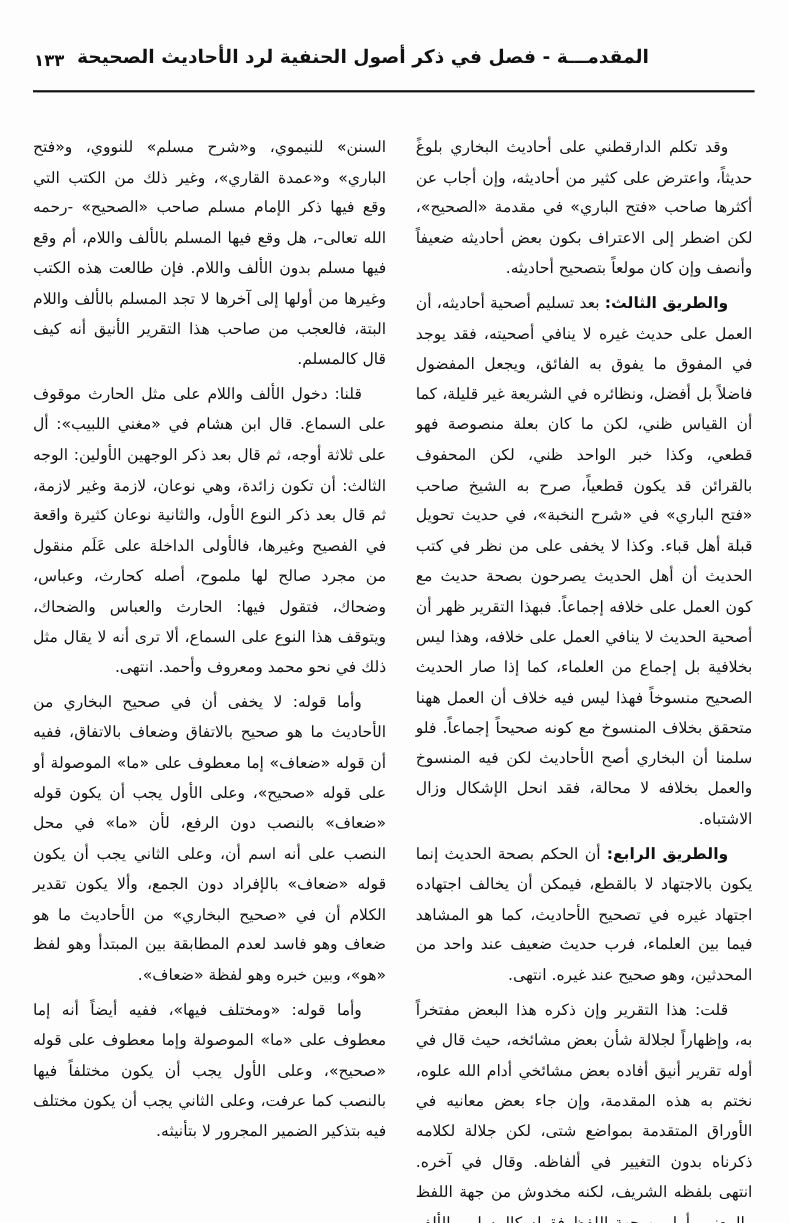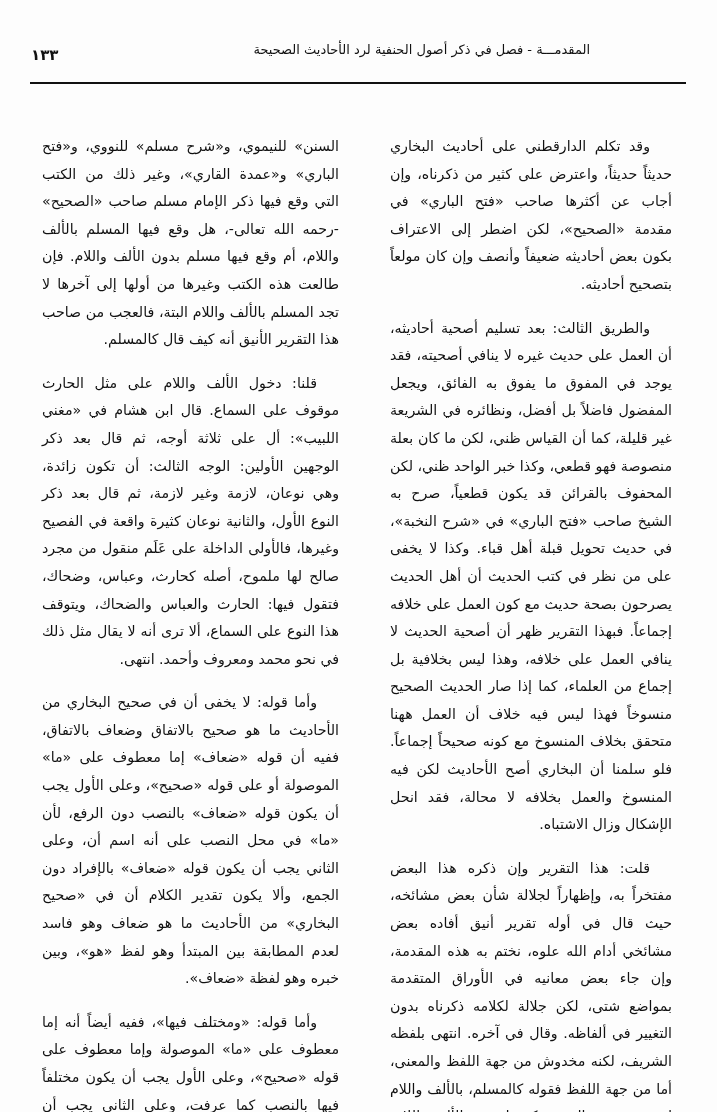--- a/index.html
+++ b/index.html
@@ -6,55 +6,56 @@
   body {
     width: 717px; height: 1112px; position: relative; overflow: hidden;
     font-family: "DejaVu Sans", sans-serif; color: #111;
   }
   .page { position: absolute; inset: 0; background: #fdfdfd; }
   .running-head {
     position: absolute; left: 30px; right: 31px; top: 42px; height: 40px;
     direction: rtl;
   }
   .head-title {
-    position: absolute; right: 96px; top: 0; font-size: 13px; font-weight: normal;
+    position: absolute; right: 96px; top: 0; font-size: 17px; font-weight: bold;
     white-space: nowrap; letter-spacing: -0.2px;
   }
   .page-number {
     position: absolute; left: 1px; top: 4px; font-size: 15px; font-weight: bold;
     direction: rtl;
   }
   .head-rule {
     position: absolute; left: 30px; width: 656px; top: 82px; height: 2px; background: #111;
   }
   .column {
     position: absolute; top: 117px; direction: rtl; text-align: justify;
     font-size: 14.2px; line-height: 27.6px; letter-spacing: -0.15px;
   }
   .col-right { left: 374px; width: 314px; }
   .col-left  { left: 26px; width: 329px; }
-  .para { margin: 16px; text-align-last: right; }
+  .para { margin: 4px; text-align-last: right; }
   .para.indent { text-indent: 22px; }
   .para.cont { text-indent: 0; }
-  .lead { font-weight: normal; }
+  .lead { font-weight: bold; }
 </style>
 </head>
 <body>
 
 <div class="page">
 
   <div class="running-head">
     <div class="head-title">المقدمـــة - فصل في ذكر أصول الحنفية لرد الأحاديث الصحيحة</div>
     <div class="page-number">١٣٣</div>
   </div>
   <div class="head-rule"></div>
 
   <div class="column col-right">
-    <p class="para indent"><span>وقد تكلم الدارقطني على أحاديث البخاري حديثاً حديثاً، واعترض على كثير من ذكرناه، وإن أجاب عن أكثرها صاحب «فتح الباري» في مقدمة «الصحيح»، لكن اضطر إلى الاعتراف بكون بعض أحاديثه ضعيفاً وأنصف وإن كان مولعاً بتصحيح أحاديثه.</span></p>
+    <p class="para indent"><span>وقد تكلم الدارقطني على أحاديث البخاري بلوغً حديثاً، واعترض على كثير من أحاديثه، وإن أجاب عن أكثرها صاحب «فتح الباري» في مقدمة «الصحيح»، لكن اضطر إلى الاعتراف بكون بعض أحاديثه ضعيفاً وأنصف وإن كان مولعاً بتصحيح أحاديثه.</span></p>
     <p class="para indent"><span class="lead">والطريق الثالث:</span><span> بعد تسليم أصحية أحاديثه، أن العمل على حديث غيره لا ينافي أصحيته، فقد يوجد في المفوق ما يفوق به الفائق، ويجعل المفضول فاضلاً بل أفضل، ونظائره في الشريعة غير قليلة، كما أن القياس ظني، لكن ما كان بعلة منصوصة فهو قطعي، وكذا خبر الواحد ظني، لكن المحفوف بالقرائن قد يكون قطعياً، صرح به الشيخ صاحب «فتح الباري» في «شرح النخبة»، في حديث تحويل قبلة أهل قباء. وكذا لا يخفى على من نظر في كتب الحديث أن أهل الحديث يصرحون بصحة حديث مع كون العمل على خلافه إجماعاً. فبهذا التقرير ظهر أن أصحية الحديث لا ينافي العمل على خلافه، وهذا ليس بخلافية بل إجماع من العلماء، كما إذا صار الحديث الصحيح منسوخاً فهذا ليس فيه خلاف أن العمل ههنا متحقق بخلاف المنسوخ مع كونه صحيحاً إجماعاً. فلو سلمنا أن البخاري أصح الأحاديث لكن فيه المنسوخ والعمل بخلافه لا محالة، فقد انحل الإشكال وزال الاشتباه.</span></p>
+    <p class="para indent"><span class="lead">والطريق الرابع:</span><span> أن الحكم بصحة الحديث إنما يكون بالاجتهاد لا بالقطع، فيمكن أن يخالف اجتهاده اجتهاد غيره في تصحيح الأحاديث، كما هو المشاهد فيما بين العلماء، فرب حديث ضعيف عند واحد من المحدثين، وهو صحيح عند غيره. انتهى.</span></p>
     <p class="para indent"><span>قلت: هذا التقرير وإن ذكره هذا البعض مفتخراً به، وإظهاراً لجلالة شأن بعض مشائخه، حيث قال في أوله تقرير أنيق أفاده بعض مشائخي أدام الله علوه، نختم به هذه المقدمة، وإن جاء بعض معانيه في الأوراق المتقدمة بمواضع شتى، لكن جلالة لكلامه ذكرناه بدون التغيير في ألفاظه. وقال في آخره. انتهى بلفظه الشريف، لكنه مخدوش من جهة اللفظ والمعنى، أما من جهة اللفظ فقوله كالمسلم، بالألف واللام ليس بصحيح، والصحيح كمسلم بغير الألف واللام، لأن مسلماً صاحب «الصحيح» لا يقال له المسلم، بل يقال له مسلم بدون الألف واللام، فإن كنت في شك منه فانظر «بلوغ المرام»، و«مشكاة المصابيح»، و«المنتقى»، و«الترغيب والترهيب» للمنذري، و«تلخيص السنن» له، و«آثار</span></p>
   </div>
 
   <div class="column col-left">
     <p class="para cont"><span>السنن» للنيموي، و«شرح مسلم» للنووي، و«فتح الباري» و«عمدة القاري»، وغير ذلك من الكتب التي وقع فيها ذكر الإمام مسلم صاحب «الصحيح» -رحمه الله تعالى-، هل وقع فيها المسلم بالألف واللام، أم وقع فيها مسلم بدون الألف واللام. فإن طالعت هذه الكتب وغيرها من أولها إلى آخرها لا تجد المسلم بالألف واللام البتة، فالعجب من صاحب هذا التقرير الأنيق أنه كيف قال كالمسلم.</span></p>
     <p class="para indent"><span>قلنا: دخول الألف واللام على مثل الحارث موقوف على السماع. قال ابن هشام في «مغني اللبيب»: أل على ثلاثة أوجه، ثم قال بعد ذكر الوجهين الأولين: الوجه الثالث: أن تكون زائدة، وهي نوعان، لازمة وغير لازمة، ثم قال بعد ذكر النوع الأول، والثانية نوعان كثيرة واقعة في الفصيح وغيرها، فالأولى الداخلة على عَلَم منقول من مجرد صالح لها ملموح، أصله كحارث، وعباس، وضحاك، فتقول فيها: الحارث والعباس والضحاك، ويتوقف هذا النوع على السماع، ألا ترى أنه لا يقال مثل ذلك في نحو محمد ومعروف وأحمد. انتهى.</span></p>
     <p class="para indent"><span>وأما قوله: لا يخفى أن في صحيح البخاري من الأحاديث ما هو صحيح بالاتفاق وضعاف بالاتفاق، ففيه أن قوله «ضعاف» إما معطوف على «ما» الموصولة أو على قوله «صحيح»، وعلى الأول يجب أن يكون قوله «ضعاف» بالنصب دون الرفع، لأن «ما» في محل النصب على أنه اسم أن، وعلى الثاني يجب أن يكون قوله «ضعاف» بالإفراد دون الجمع، وألا يكون تقدير الكلام أن في «صحيح البخاري» من الأحاديث ما هو ضعاف وهو فاسد لعدم المطابقة بين المبتدأ وهو لفظ «هو»، وبين خبره وهو لفظة «ضعاف».</span></p>
     <p class="para indent"><span>وأما قوله: «ومختلف فيها»، ففيه أيضاً أنه إما معطوف على «ما» الموصولة وإما معطوف على قوله «صحيح»، وعلى الأول يجب أن يكون مختلفاً فيها بالنصب كما عرفت، وعلى الثاني يجب أن يكون مختلف فيه بتذكير الضمير المجرور لا بتأنيثه.</span></p>
 
   </div>

